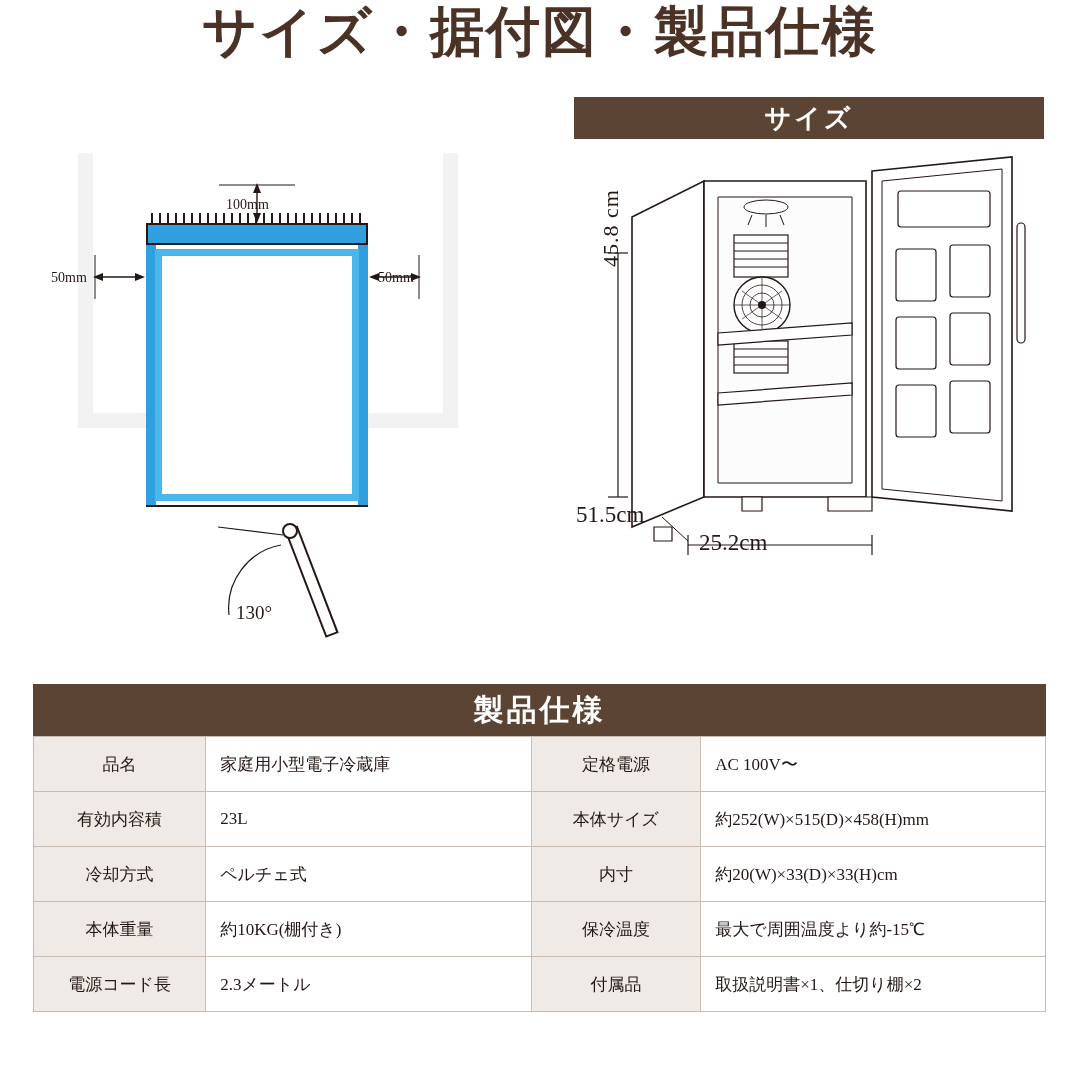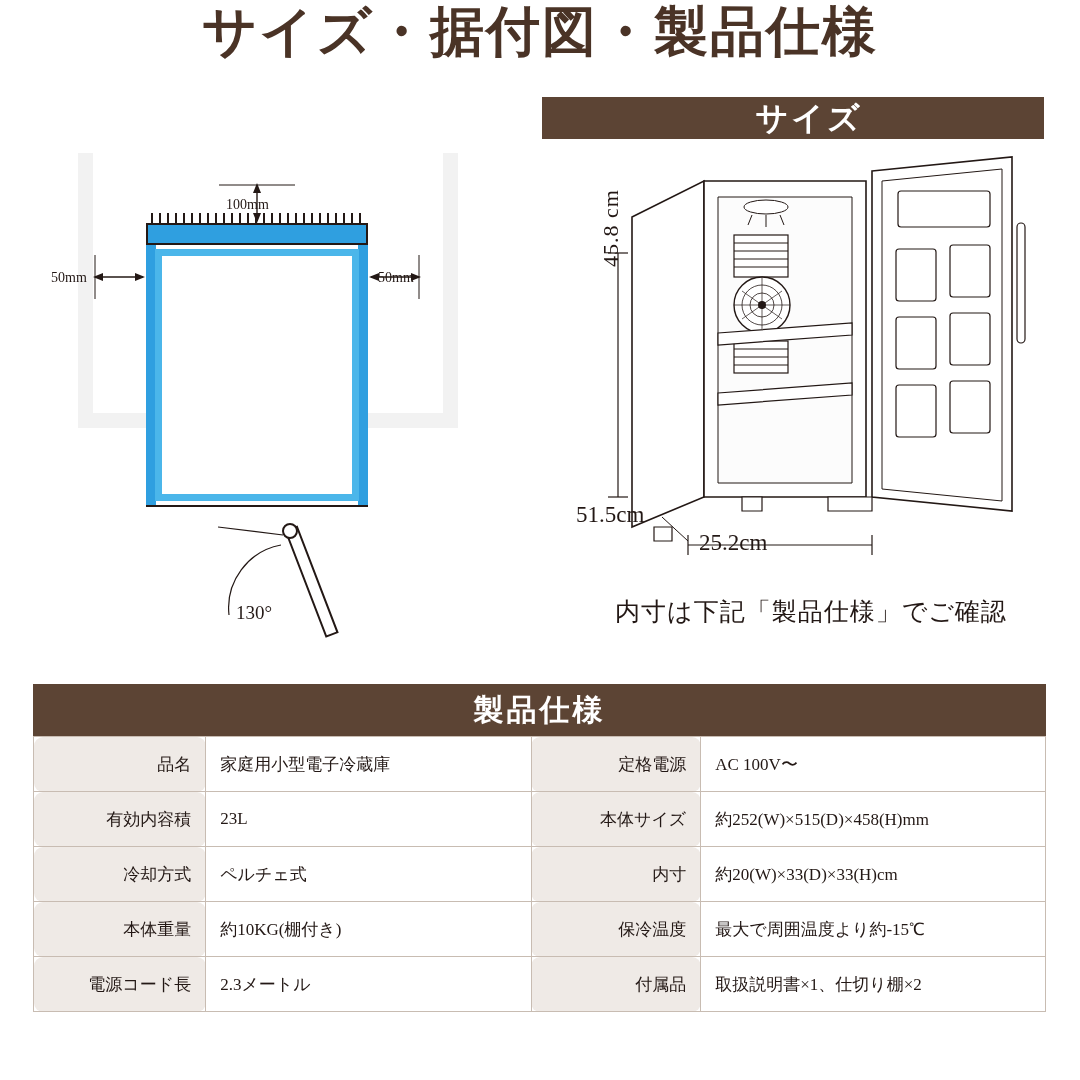--- a/index.html
+++ b/index.html
@@ -50,27 +50,26 @@
   }
   .hdr-left {
     left: 33px;
     top: 97px;
     width: 470px;
     height: 42px;
     line-height: 42px;
     font-size: 26px;
   }
   .hdr-right {
-    left: 542px;
+    left: 574px;
     top: 97px;
     width: 470px;
     height: 42px;
     line-height: 42px;
-    font-size: 32px;
-    padding-left: 32px;
+    font-size: 26px;
   }
   .hdr-spec {
     left: 33px;
     top: 684px;
     width: 1013px;
     height: 52px;
     line-height: 52px;
     font-size: 30px;
   }
 
@@ -251,23 +250,22 @@
   }
   .spec td {
     border: 1px solid #c8bcb2;
     height: 54px;
     padding: 0 14px;
     vertical-align: middle;
   }
   .spec td.k {
     background: #efeae6;
     width: 150px;
-    text-align: right;
+    text-align: center;
     white-space: nowrap;
-    border-radius: 9px;
   }
   .spec td.v {
     background: #ffffff;
     width: 336px;
     font-family: "Liberation Serif", serif;
     font-size: 17px;
     border-radius: 18px;
   }
 
   .svgbox { position: absolute; left: 0; top: 0; }
@@ -388,21 +386,20 @@
       <line x1="112" y1="390" x2="112" y2="410" stroke="#231815" stroke-width="1.2"></line>
       <line x1="296" y1="390" x2="296" y2="410" stroke="#231815" stroke-width="1.2"></line>
 
       <line x1="86" y1="372" x2="112" y2="396" stroke="#231815" stroke-width="1"></line>
     </svg>
 
     <div class="size-text t-height">45.8 cm</div>
     <div class="size-text t-depth">51.5cm</div>
     <div class="size-text t-width">25.2cm</div>
 
-    <div class="note-text">内寸は下記「製品仕様」でご確認</div>
   </div>
 
   <div class="hdr hdr-spec">製品仕様</div>
 
   <table class="spec">
     <tbody>
       <tr>
         <td class="k">品名</td>
         <td class="v">家庭用小型電子冷蔵庫</td>
         <td class="k">定格電源</td>

